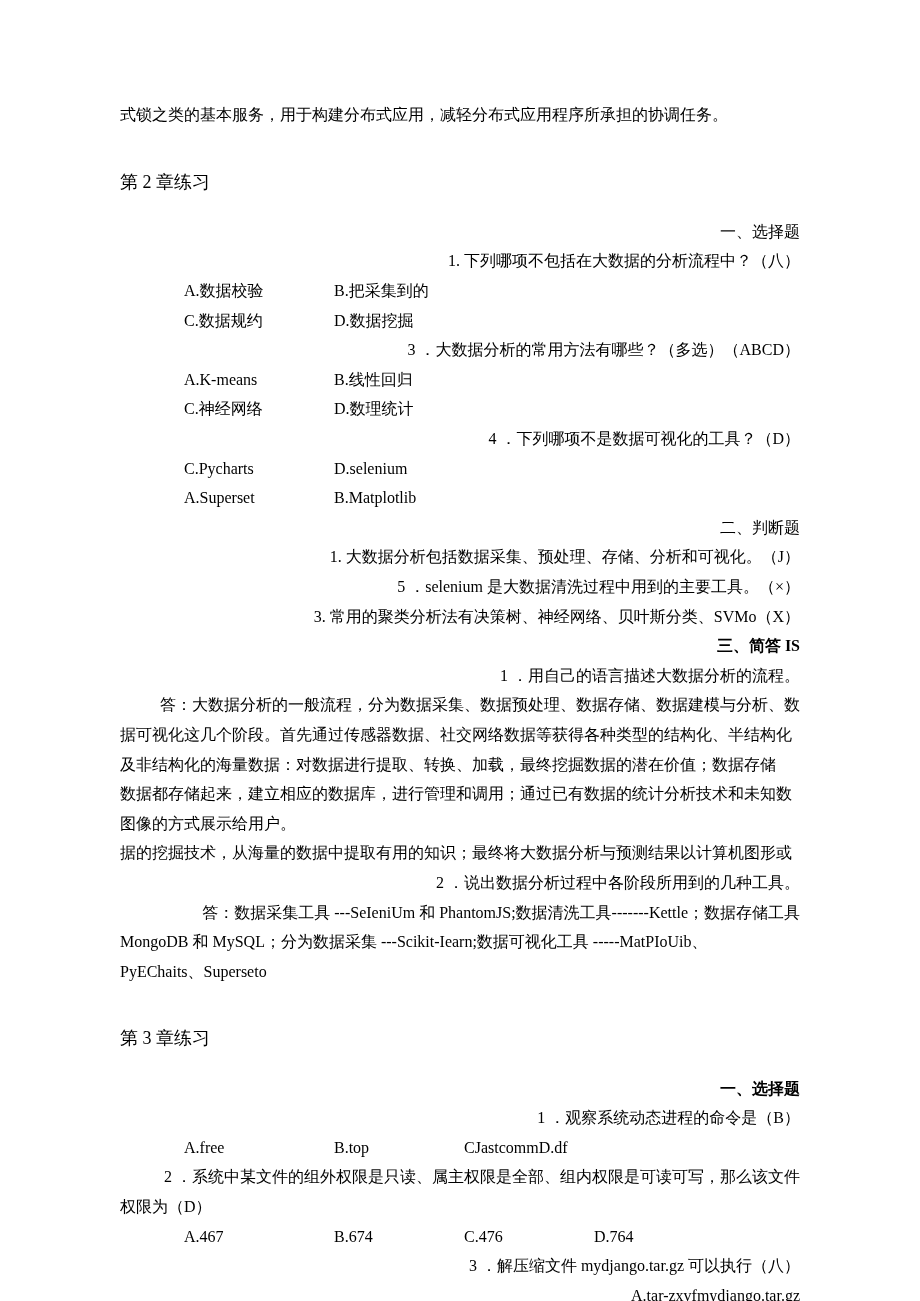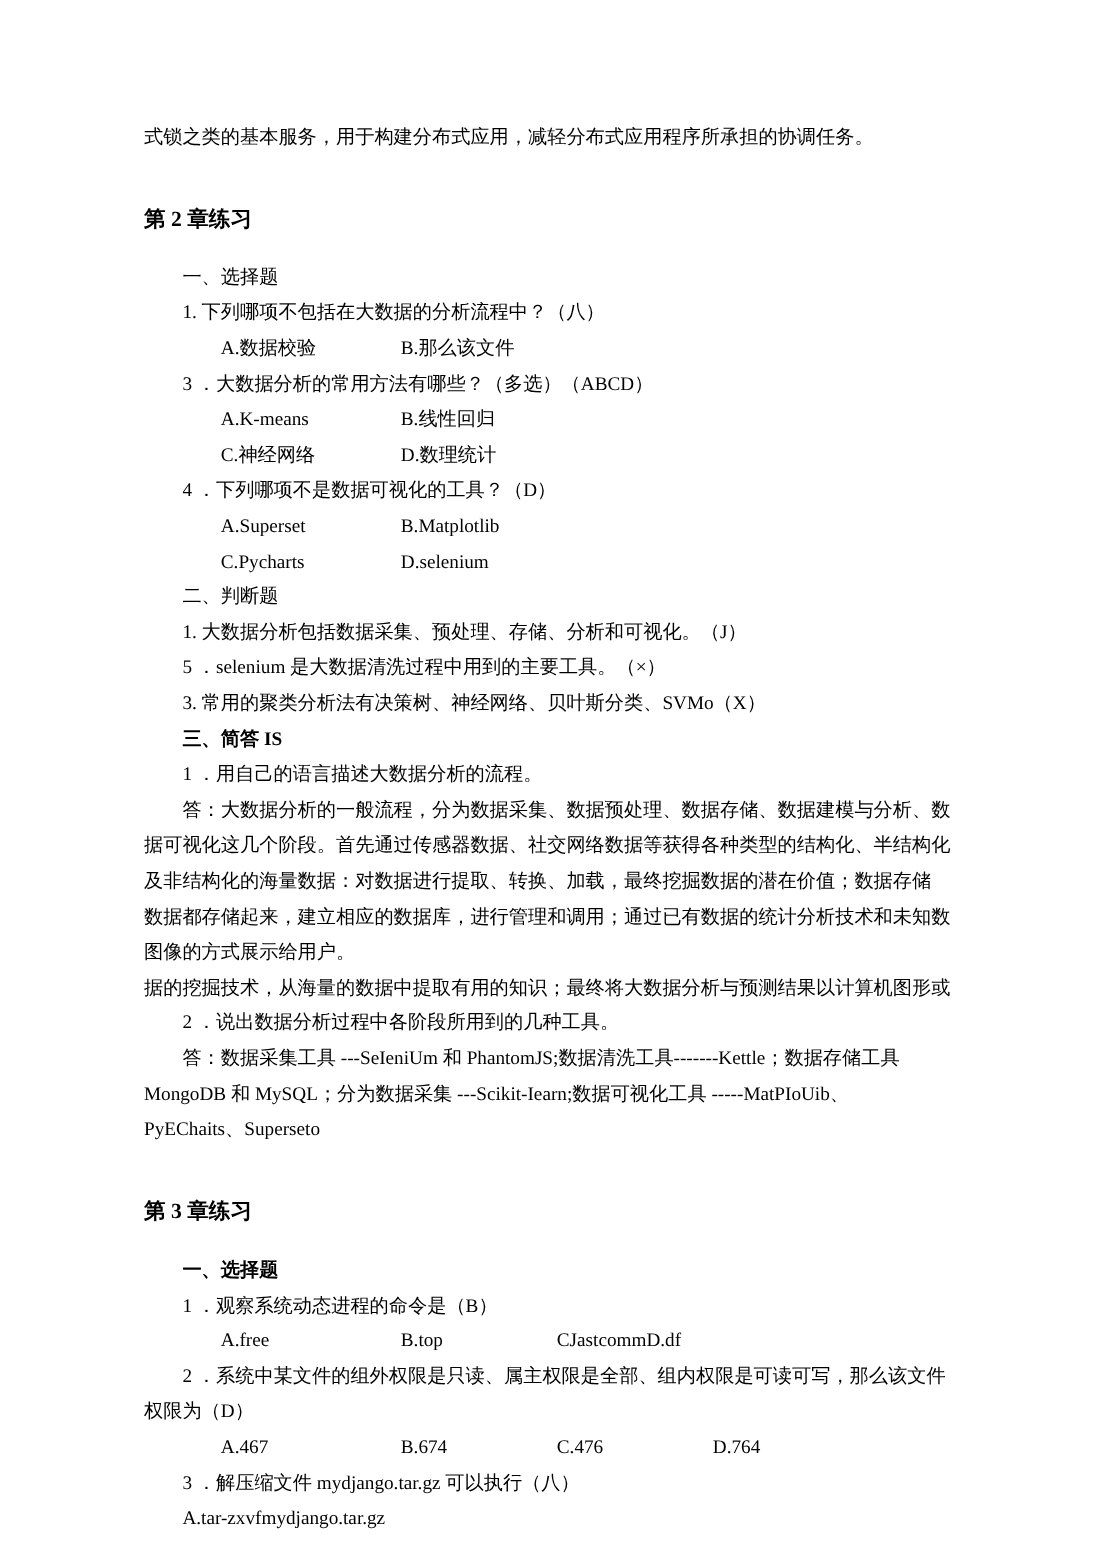--- a/index.html
+++ b/index.html
@@ -17,23 +17,24 @@
     box-sizing: border-box;
     font-size: 16px;
     line-height: 1.85;
   }
   .para {
     text-indent: 0;
     margin: 0;
   }
   .indent {
     text-indent: 2em;
+    text-align: right;
   }
   .heading {
-    font-weight: bold;
+    font-weight: normal;
     font-size: 18px;
     margin-top: 36px;
     margin-bottom: 18px;
   }
   .sub-bold {
     font-weight: bold;
   }
   .option-row {
     text-indent: 2em;
   }
@@ -49,37 +50,40 @@
 
 <div class="page">
 
   <p class="para">式锁之类的基本服务，用于构建分布式应用，减轻分布式应用程序所承担的协调任务。</p>
 
   <div class="heading">第 2 章练习</div>
 
   <p class="para indent tight">一、选择题</p>
   <p class="para indent tight">1. 下列哪项不包括在大数据的分析流程中？（八）</p>
   <p class="para option-row tight">
-    <span class="col-a">A.数据校验</span><span class="col-b">B.那么该文件</span>
+    <span class="col-a">A.数据校验</span><span class="col-b">B.把采集到的</span>
+  </p>
+  <p class="para option-row tight">
+    <span class="col-a">C.数据规约</span><span class="col-b">D.数据挖掘</span>
   </p>
 
   <p class="para indent tight">3 ．大数据分析的常用方法有哪些？（多选）（ABCD）</p>
   <p class="para option-row tight">
     <span class="col-a">A.K-means</span><span class="col-b">B.线性回归</span>
   </p>
   <p class="para option-row tight">
     <span class="col-a">C.神经网络</span><span class="col-b">D.数理统计</span>
   </p>
 
   <p class="para indent tight">4 ．下列哪项不是数据可视化的工具？（D）</p>
   <p class="para option-row tight">
-    <span class="col-a">A.Superset</span><span class="col-b">B.Matplotlib</span>
+    <span class="col-a">C.Pycharts</span><span class="col-b">D.selenium</span>
   </p>
   <p class="para option-row tight">
-    <span class="col-a">C.Pycharts</span><span class="col-b">D.selenium</span>
+    <span class="col-a">A.Superset</span><span class="col-b">B.Matplotlib</span>
   </p>
 
   <p class="para indent tight">二、判断题</p>
   <p class="para indent tight">1. 大数据分析包括数据采集、预处理、存储、分析和可视化。（J）</p>
   <p class="para indent tight">5 ．selenium 是大数据清洗过程中用到的主要工具。（×）</p>
   <p class="para indent tight">3. 常用的聚类分析法有决策树、神经网络、贝叶斯分类、SVMo（X）</p>
 
   <p class="para indent tight sub-bold">三、简答 IS</p>
   <p class="para indent tight">1 ．用自己的语言描述大数据分析的流程。</p>
   <p class="para indent tight">答：大数据分析的一般流程，分为数据采集、数据预处理、数据存储、数据建模与分析、数</p>

